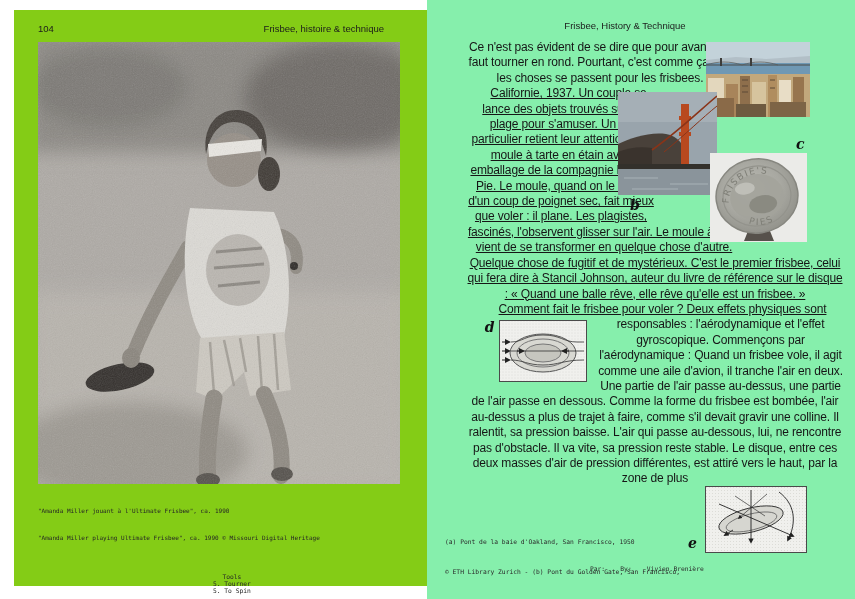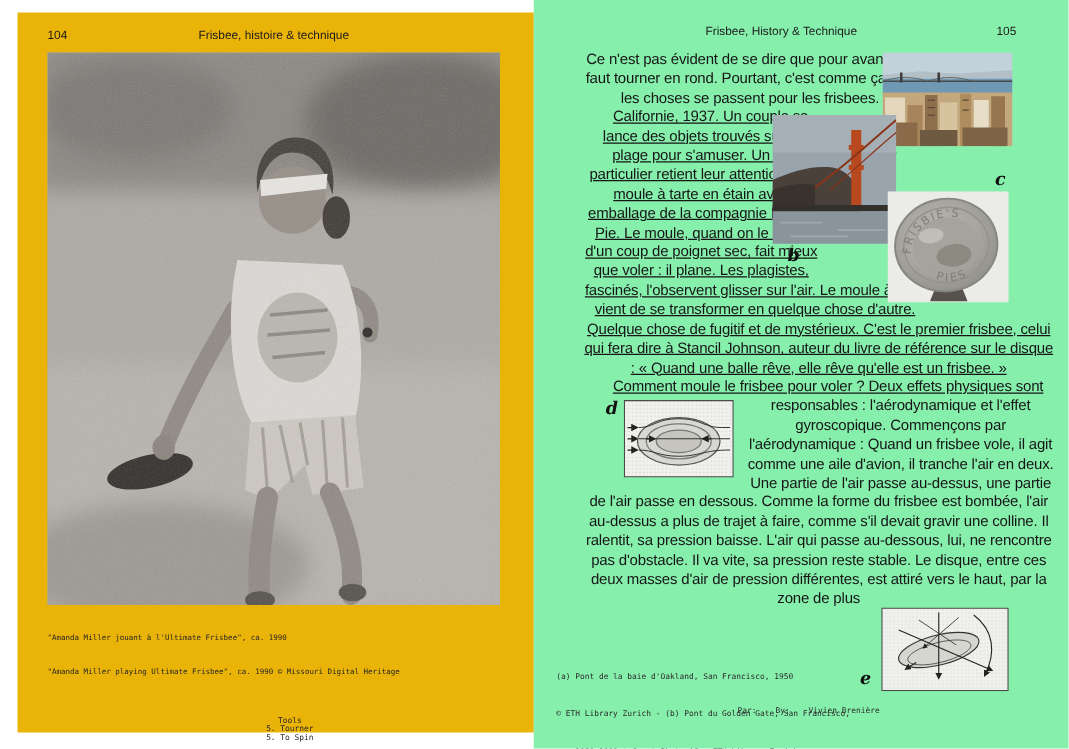--- a/index.html
+++ b/index.html
@@ -1,22 +1,22 @@
 <!DOCTYPE html>
 <html><head>
 <meta charset="utf-8">
 <style>
   html,body{margin:0;padding:0;background:#ffffff;}
   .spread{position:relative;width:855px;height:599px;background:#ffffff;overflow:hidden;
           font-family:"Liberation Sans",sans-serif;color:#1a1a1a;}
 
   
-  .page-left{position:absolute;left:14px;top:10px;width:413px;height:576px;background:#eab308;}
+  .page-left{position:absolute;left:14px;top:10px;width:413px;height:576px;background:#84cc16;}
   .lp-header-num{position:absolute;left:24px;top:13px;font-size:9.5px;color:#1c1c1c;}
-  .lp-header-title{position:absolute;left:24px;top:13px;width:362px;text-align:center;font-size:9.5px;color:#1c1c1c;}
+  .lp-header-title{position:absolute;left:8px;top:13px;width:362px;text-align:right;font-size:9.5px;color:#1c1c1c;}
   .lp-photo{position:absolute;left:24px;top:32px;width:362px;height:442px;overflow:hidden;background:#aca8a3;}
   .lp-captions{position:absolute;left:24px;top:478px;font-family:"DejaVu Sans Mono",monospace;
                font-size:6px;line-height:9px;color:#262626;white-space:pre;}
   .lp-footer{position:absolute;left:0;top:556px;width:100%;text-align:center;
              font-family:"DejaVu Sans Mono",monospace;font-size:6.3px;color:#262626;white-space:pre;}
   .lp-footer span{margin:0 7px;}
 
   
   .page-right{position:absolute;left:427px;top:0;width:428px;height:599px;background:#86efac;}
   .rp-header-title{position:absolute;left:10px;top:20px;width:376px;text-align:center;font-size:9.5px;color:#1c1c1c;}
@@ -112,29 +112,28 @@
 
     <div class="lp-footer">
       <span>Tools</span>
       <span>5. Tourner</span>
       <span>5. To Spin</span>
     </div>
   </div>
 
   <div class="page-right">
     <div class="rp-header-title">Frisbee, History &amp; Technique</div>
-    <div class="rp-header-num">105</div>
 
     <div class="body-text">
       <span class="sp spA"></span>
       <span class="sp spB"></span>
       <span class="sp spC"></span>
       <p>Ce n'est pas évident de se dire que pour avancer il faut tourner en rond. Pourtant, c'est comme ça que les choses se passent pour les frisbees.</p>
       <p class="indent">Californie, 1937. Un couple se lance des objets trouvés sur la plage pour s'amuser. Un en particulier retient leur attention : un moule à tarte en étain avec emballage de la compagnie Frisbie Pie. Le moule, quand on le lance d'un coup de poignet sec, fait mieux que voler : il plane. Les plagistes, fascinés, l'observent glisser sur l'air. Le moule à tarte vient de se transformer en quelque chose d'autre. Quelque chose de fugitif et de mystérieux. C'est le premier frisbee, celui qui fera dire à Stancil Johnson, auteur du livre de référence sur le disque : « Quand une balle rêve, elle rêve qu'elle est un frisbee. »</p>
-      <p class="indent">Comment moule le frisbee pour voler ? Deux effets physiques sont</p>
+      <p class="indent">Comment fait le frisbee pour voler ? Deux effets physiques sont</p>
       <p>
         <span class="figD">
           <span class="fig-label">d</span>
           <svg width="88" height="62" viewBox="0 0 88 62">
             <defs>
               <pattern id="stipD" width="3" height="3" patternUnits="userSpaceOnUse">
                 <rect width="3" height="3" fill="#f0f0ed"></rect>
                   <circle cx="1" cy="1" r="0.45" fill="#c7c7c1"></circle>
               </pattern>
               <marker id="arrD" markerWidth="6" markerHeight="6" refX="4" refY="3" orient="auto">

